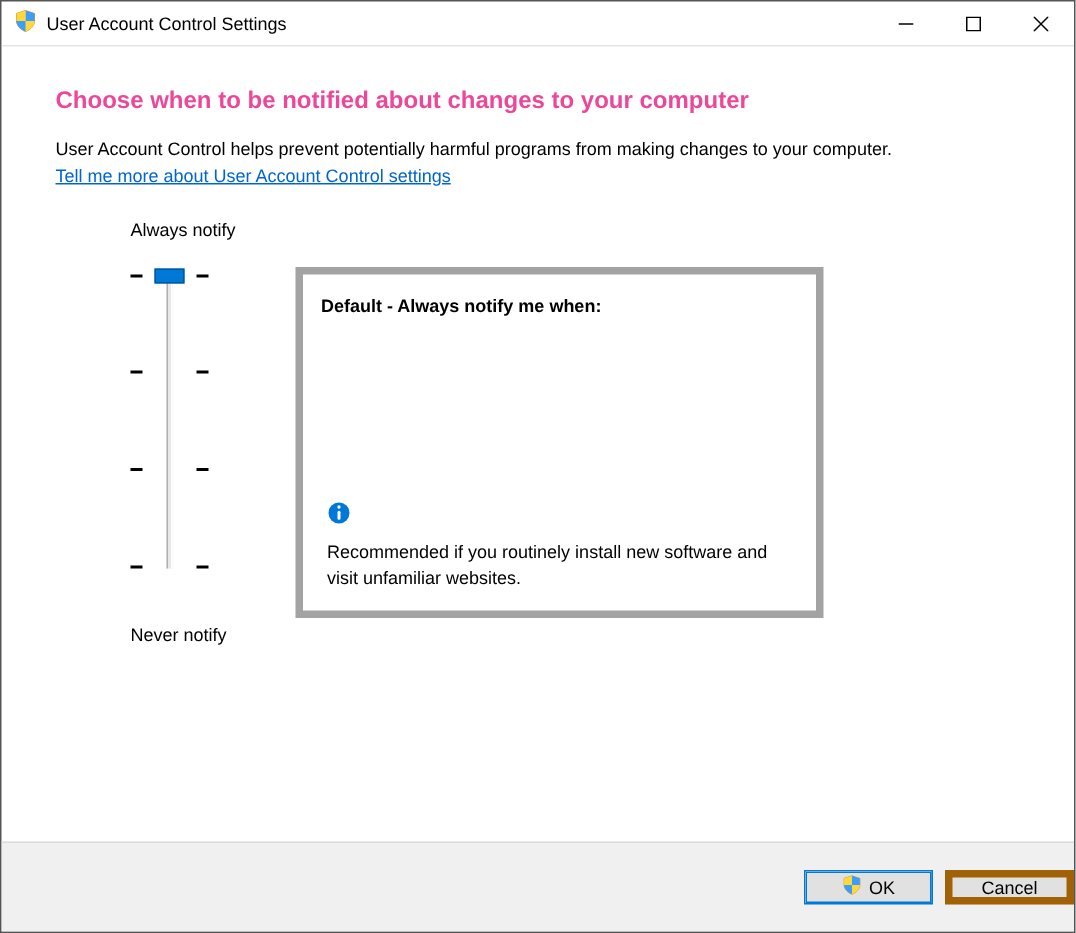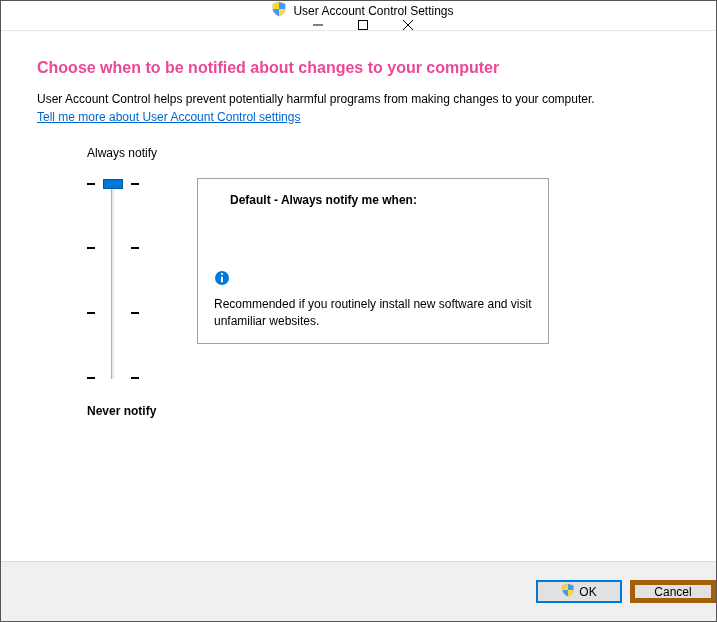--- a/index.html
+++ b/index.html
@@ -15,21 +15,20 @@
     position: relative;
   }
   
   .titlebar {
     height: 30px;
     display: flex;
     align-items: center;
     justify-content: space-between;
     border-bottom: 1px solid #e5e5e5;
     padding-left: 8px;
-    flex-direction: column;
   }
   .titlebar-left {
     display: flex;
     align-items: center;
     gap: 6px;
   }
   .title-text { font-size: 12px; }
   .win-controls { display: flex; height: 100%; }
   .win-btn {
     width: 45px;
@@ -65,22 +64,21 @@
     margin-top: 22px;
     margin-left: 50px;
     position: relative;
   }
   .label-top {
     font-size: 12px;
     margin-bottom: 18px;
   }
   .label-bottom {
     font-size: 12px;
-    margin-top: 20px;
-    font-weight: bold;
+    margin-top: 4px;
   }
   .slider-row {
     display: flex;
     align-items: stretch;
     gap: 58px;
   }
   
   .slider {
     position: relative;
     width: 52px;
@@ -120,24 +118,24 @@
     left: 50%;
     transform: translateX(-50%);
     top: 1px;
     width: 20px;
     height: 10px;
     background: #0078d7;
     border: 1px solid #005a9e;
   }
   
   .desc-panel {
-    border: 1px solid #a3a3a3;
+    border: 5px solid #a3a3a3;
     width: 352px;
-    height: 166px;
-    padding: 14px 16px 14px 32px;
+    height: 234px;
+    padding: 14px 16px 14px 12px;
     position: relative;
   }
   .desc-title {
     font-weight: bold;
     font-size: 12px;
     margin-bottom: 10px;
   }
   .desc-list {
     margin: 0;
     padding-left: 22px;

